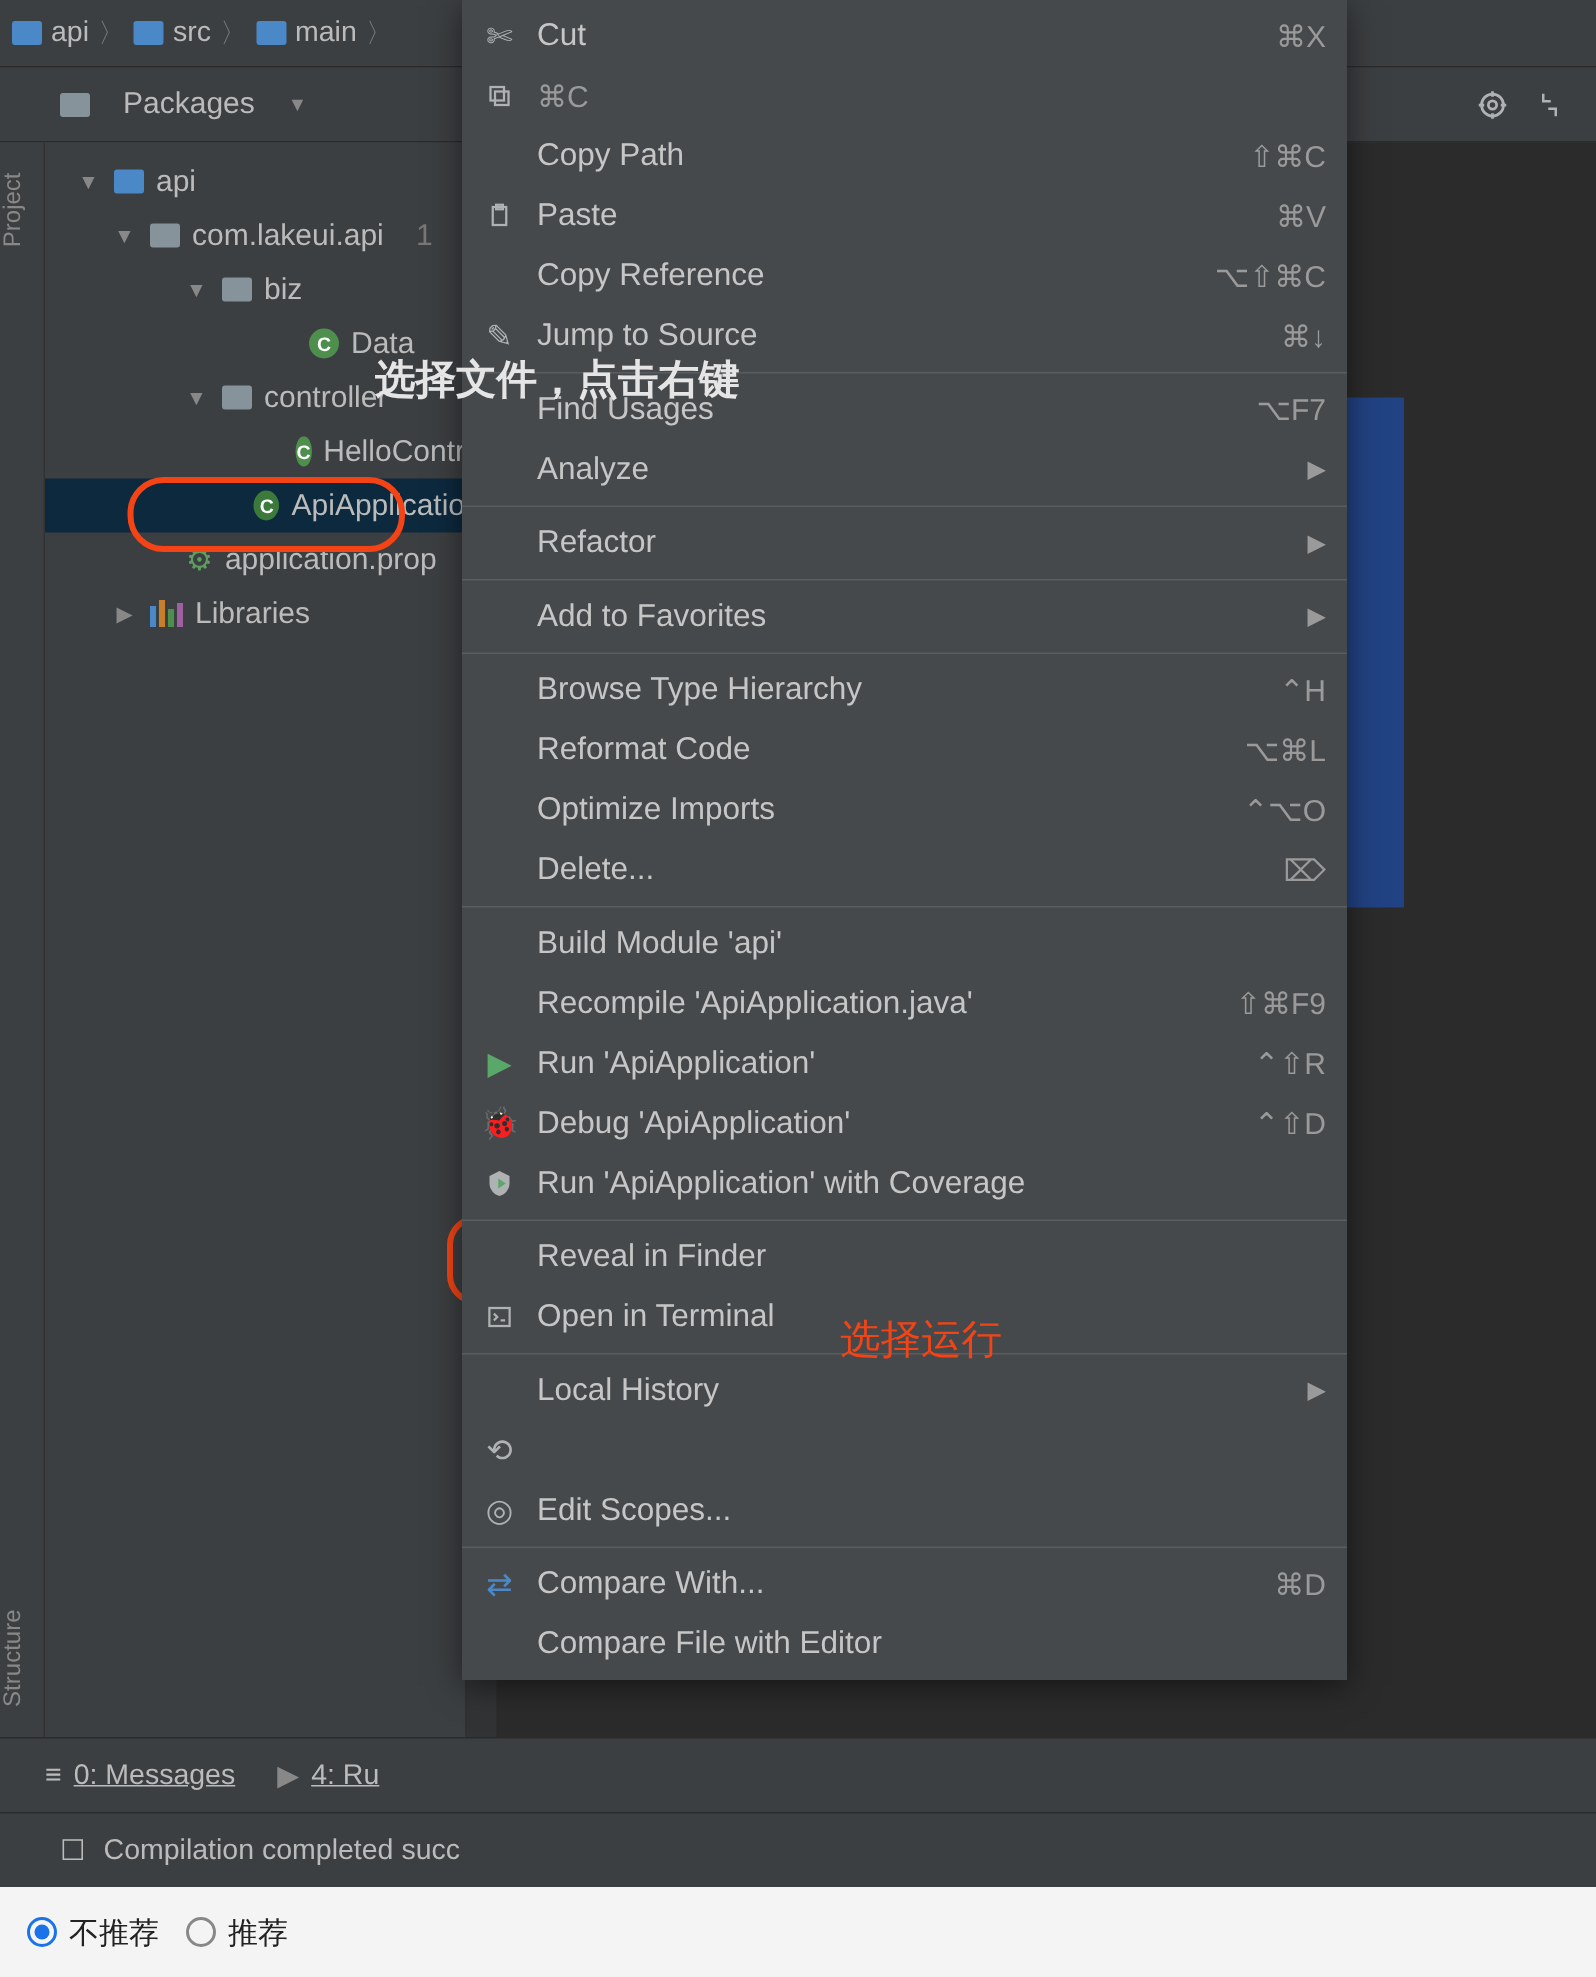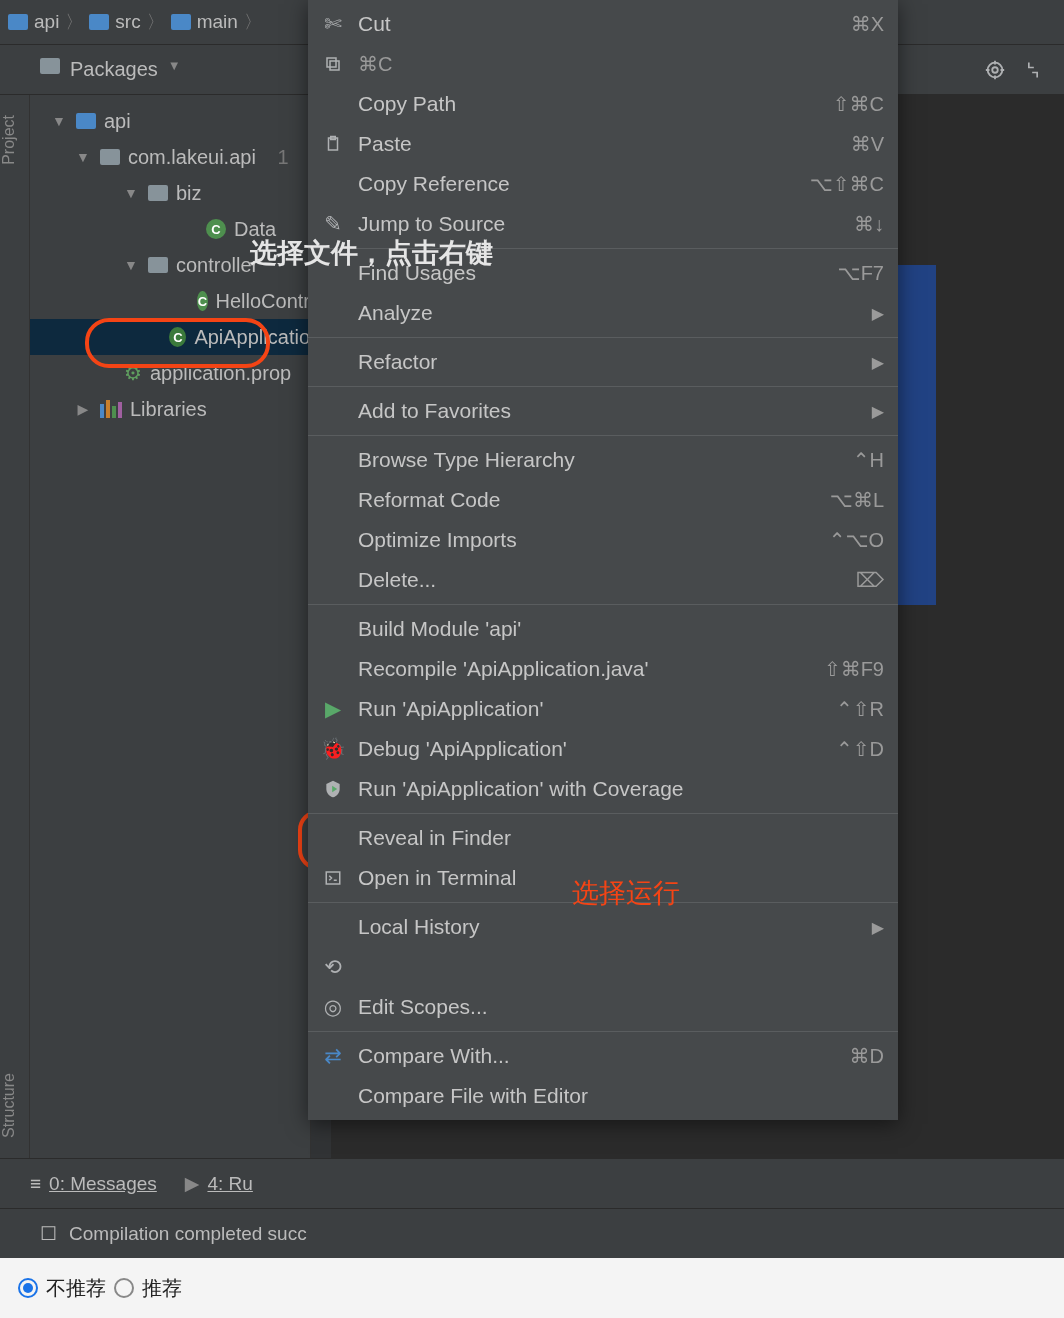--- a/index.html
+++ b/index.html
@@ -5,21 +5,21 @@
 * { margin: 0; padding: 0; box-sizing: border-box; font-family: -apple-system, "Helvetica Neue", Arial, sans-serif; }
 body { background: #3c3f41; color: #bbbbbb; font-size: 20px; width: 1064px; height: 1318px; overflow: hidden; position: relative; }
 
 .breadcrumb { height: 45px; display: flex; align-items: center; padding: 0 8px; background: #3c3f41; border-bottom: 1px solid #2b2b2b; gap: 6px; }
 .breadcrumb .item { display: flex; align-items: center; gap: 6px; color: #bbbbbb; font-size: 19px; }
 .breadcrumb .sep { color: #777; font-size: 18px; }
 .folder-icon { width: 20px; height: 16px; background: #87939a; display:inline-block; border-radius: 2px; position: relative; }
 .folder-icon.blue { background: #4a88c7; }
 
 .toolbar { height: 50px; border-bottom: 1px solid #2b2b2b; display: flex; align-items: center; padding: 0 20px 0 40px; gap: 16px; background:#3c3f41;}
-.packages-btn { display: flex; align-items: flex-start; gap: 10px; color: #bbbbbb; font-size: 20px;}
+.packages-btn { display: flex; align-items: center; gap: 22px; color: #bbbbbb; font-size: 20px;}
 .tb-icon { width:22px; height:22px; color:#afb1b3; display:inline-flex; align-items:center; justify-content:center;}
 
 .main { display: flex; height: calc(100% - 45px - 50px - 50px - 50px - 60px); }
 .left-rail { width: 30px; background: #3c3f41; border-right:1px solid #323232; display:flex; flex-direction:column; justify-content:space-between; padding:20px 0;}
 .rail-text { writing-mode: vertical-rl; transform: rotate(180deg); color:#888; font-size:16px; text-align:center;}
 .tree { flex: 0 0 280px; background:#3c3f41; padding-top:8px; font-size:20px; overflow:hidden;}
 .tree-row { display:flex; align-items:center; height:36px; gap:8px; padding-left:6px; white-space:nowrap;}
 .tree-row .arrow { width:18px; text-align:center; color:#888; font-size:14px;}
 .tree-row .arrow.down::before { content:"▼"; }
 .tree-row .arrow.right::before { content:"▶"; }
@@ -35,36 +35,36 @@
 .lib-icon span:nth-child(3){height:12px;background:#4e8f4e;}
 .lib-icon span:nth-child(4){height:16px;background:#a05fa0;}
 
 .editor { flex:1; background:#2b2b2b; position:relative; border-left:1px solid #323232;}
 .editor .gutter { width:20px; background:#313335; height:100%;}
 .editor pre { position:absolute; top:100px; left:30px; color:#a9b7c6; font-family: Menlo, monospace; font-size:21px; line-height:36px;}
 .editor .sel { background:#214283; position:absolute; left:25px; top:170px; width:600px; height:340px;}
 
 .red-box1{ position:absolute; left:85px; top:318px; width:185px; height:50px; border:4px solid #f44415; border-radius:24px; z-index:40;}
 .annot1{ position:absolute; left:250px; top:235px; color:#e5e5e5; font-size:27px; z-index:60; font-weight:700;}
-.annot2{ position:absolute; left:560px; top:875px; color:#f44415; font-size:27px; z-index:60; font-weight:500;margin-left:12px;}
+.annot2{ position:absolute; left:560px; top:875px; color:#f44415; font-size:27px; z-index:60; font-weight:500;}
 .red-box2{ position:absolute; left:298px; top:810px; width:560px; height:60px; border:4px solid #f44415; border-radius:20px; z-index:40;}
 
 .context-menu { position:absolute; left:308px; top:0; width:590px; background:#46494b; box-shadow:0 4px 20px rgba(0,0,0,0.5); z-index:50; padding:4px 0;}
 .menu-item{ display:flex; align-items:center; height:40px; padding:0 14px 0 12px; color:#c6c6c6; font-size:21px; gap:12px;}
 .menu-item .m-icon{ width:26px; display:inline-flex; align-items:center; justify-content:center; color:#afb1b3;}
 .menu-item .m-label{ flex:1; white-space:nowrap;}
 .menu-item .m-short{ color:#9a9a9a; font-size:20px;}
 .menu-item .m-arrow{ color:#9a9a9a; font-size:16px;}
 .menu-sep{ height:1px; background:#5a5d5f; margin:4px 0;}
 
 .bottom-tabs{ position:absolute; bottom:110px; left:0; right:0; height:50px; background:#3c3f41; border-top:1px solid #2b2b2b; display:flex; align-items:center; padding:0 30px; gap:28px; font-size:19px; color:#bbb;}
 .bottom-tabs .tab{display:flex;align-items:center;gap:8px;}
 .bottom-tabs .und{text-decoration:underline;}
 .status{ position:absolute; bottom:60px; left:0; right:0; height:50px; background:#3c3f41; border-top:1px solid #2b2b2b; display:flex; align-items:center; padding:0 16px 0 40px; gap:12px; font-size:19px; color:#bbb;}
-.footer{ position:absolute; bottom:0; left:0; right:0; height:60px; background:#f4f4f4; display:flex; align-items:center; padding:0 18px; gap:8px; font-size:20px; color:#222;}
+.footer{ position:absolute; bottom:0; left:0; right:0; height:60px; background:#f4f4f4; display:flex; align-items:center; padding:0 18px; gap:18px; font-size:20px; color:#222;}
 .radio{ width:20px; height:20px; border:2px solid #888; border-radius:50%; display:inline-block; position:relative;}
 .radio.checked{ border-color:#1a73e8;}
 .radio.checked::after{content:"";position:absolute;left:3px;top:3px;width:10px;height:10px;background:#1a73e8;border-radius:50%;}
 svg{display:block;}
 </style>
 </head>
 <body>
 
 <div class="breadcrumb">
   <div class="item">

